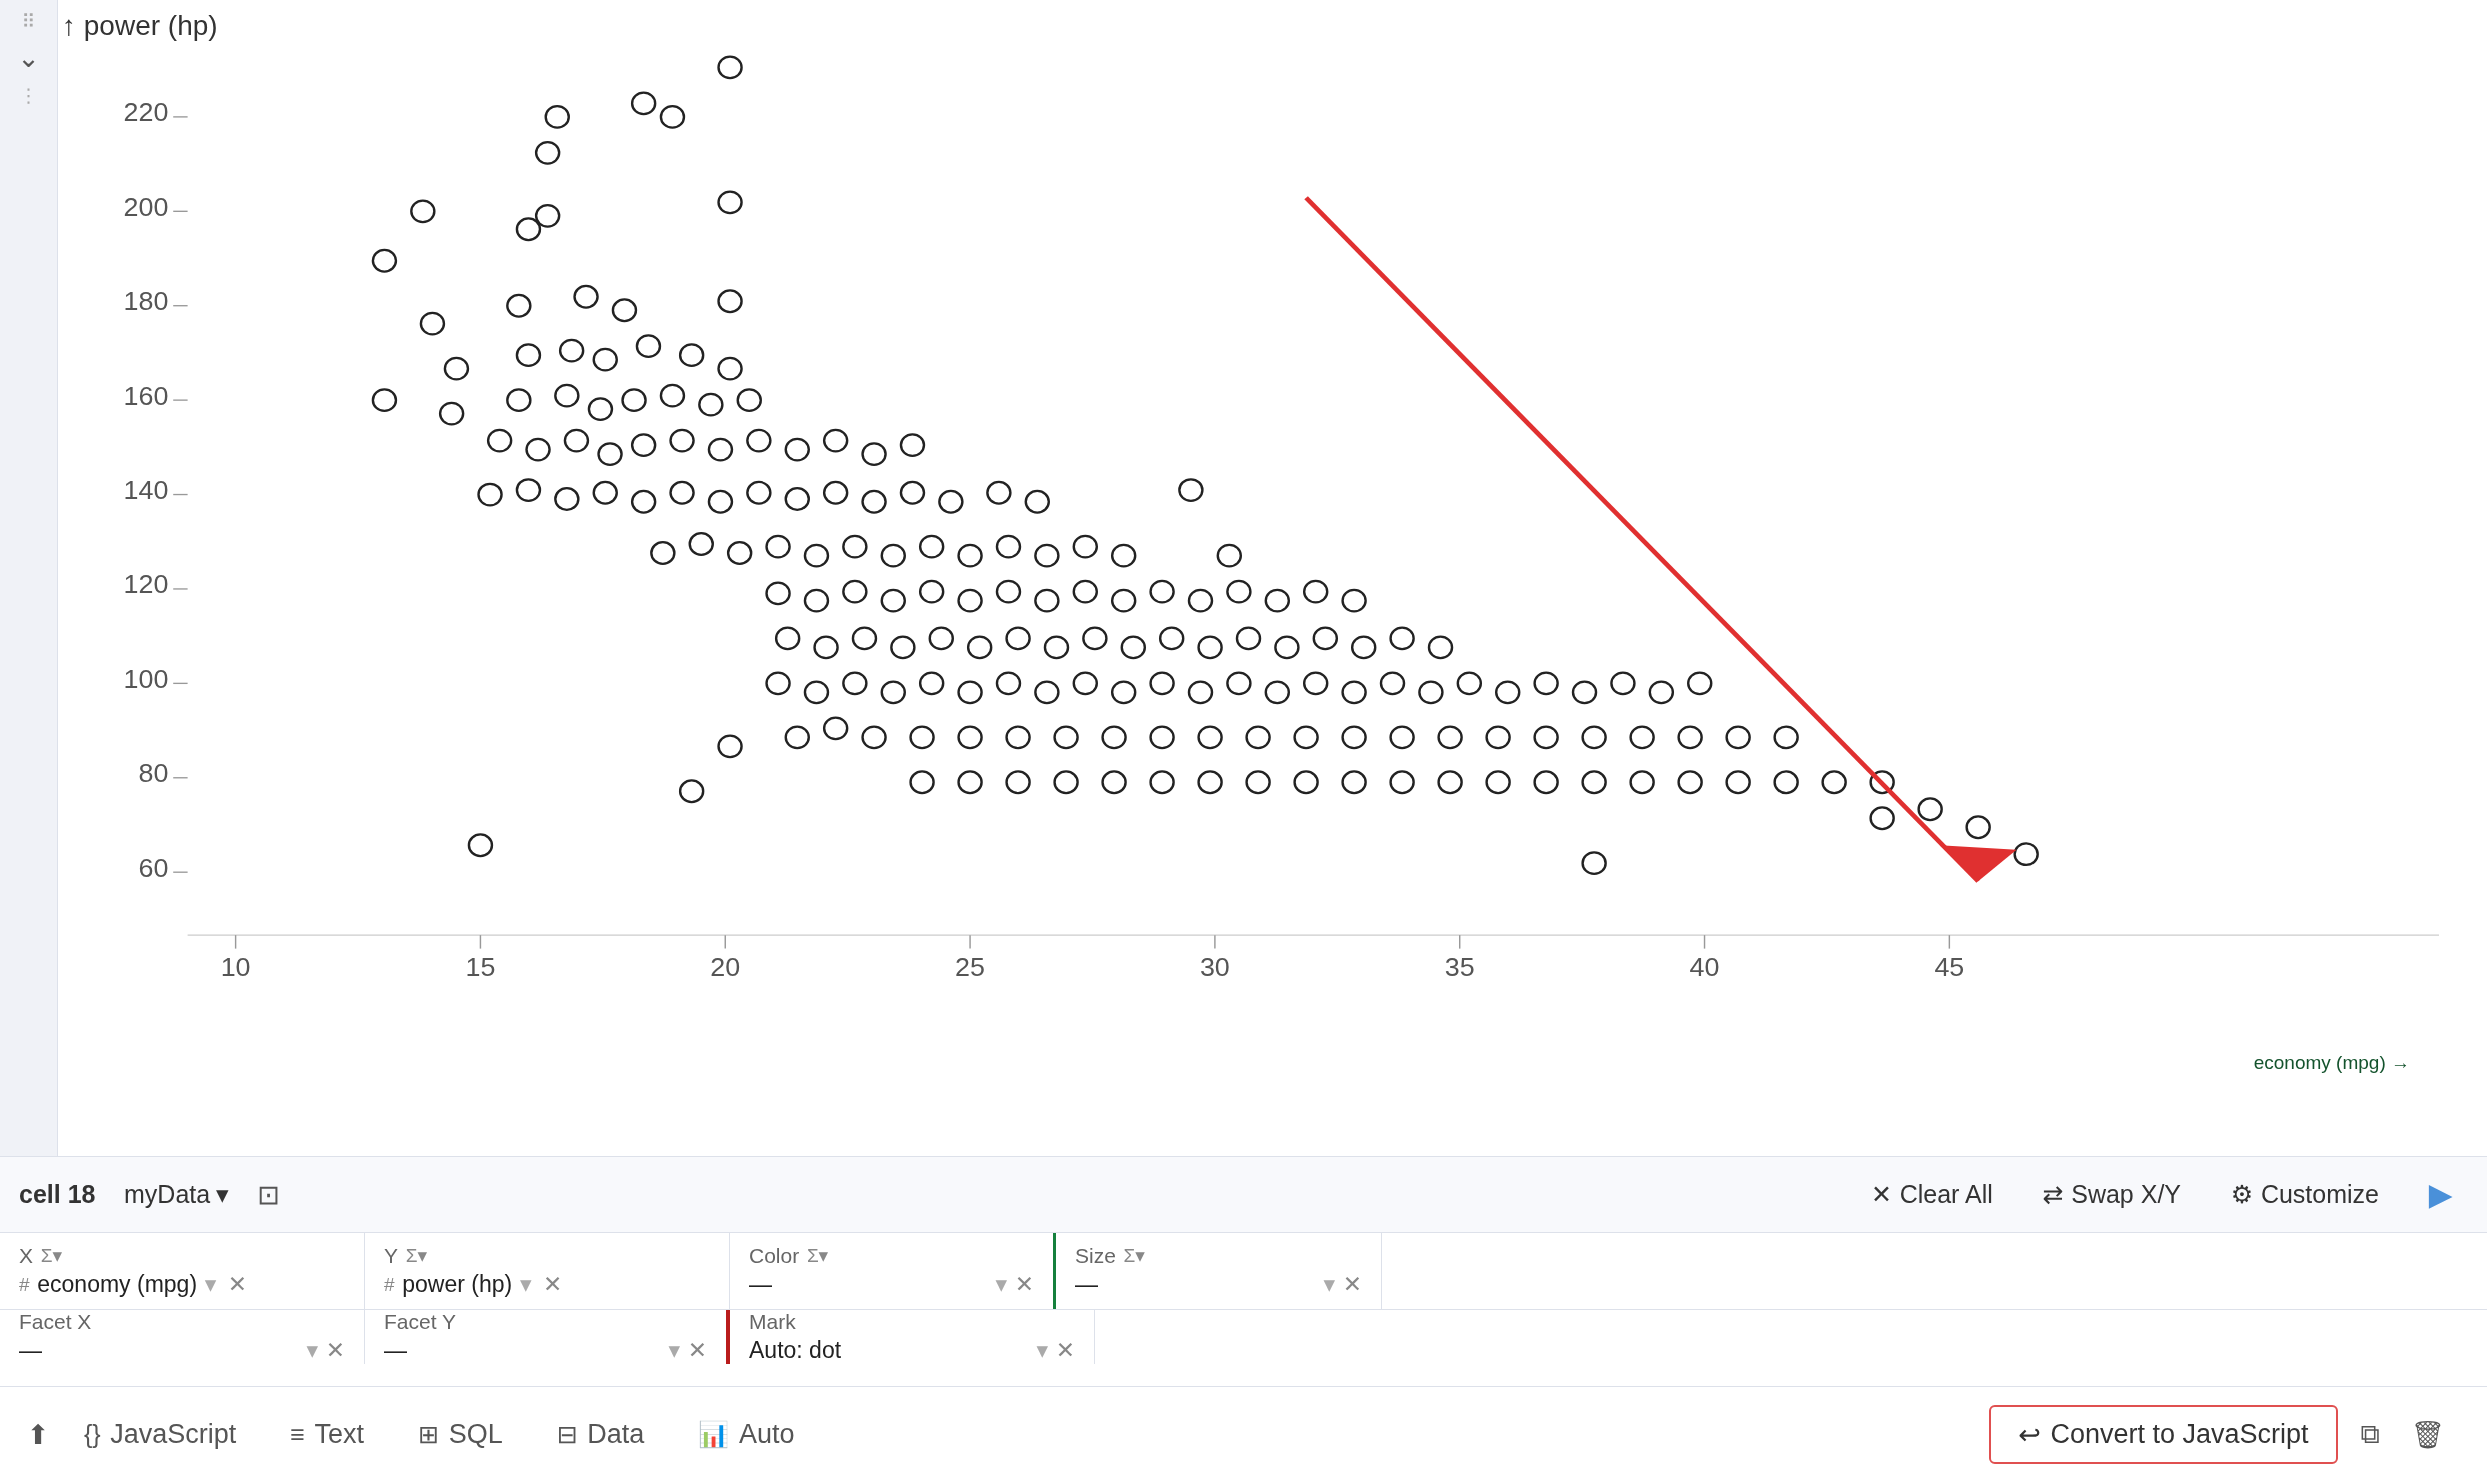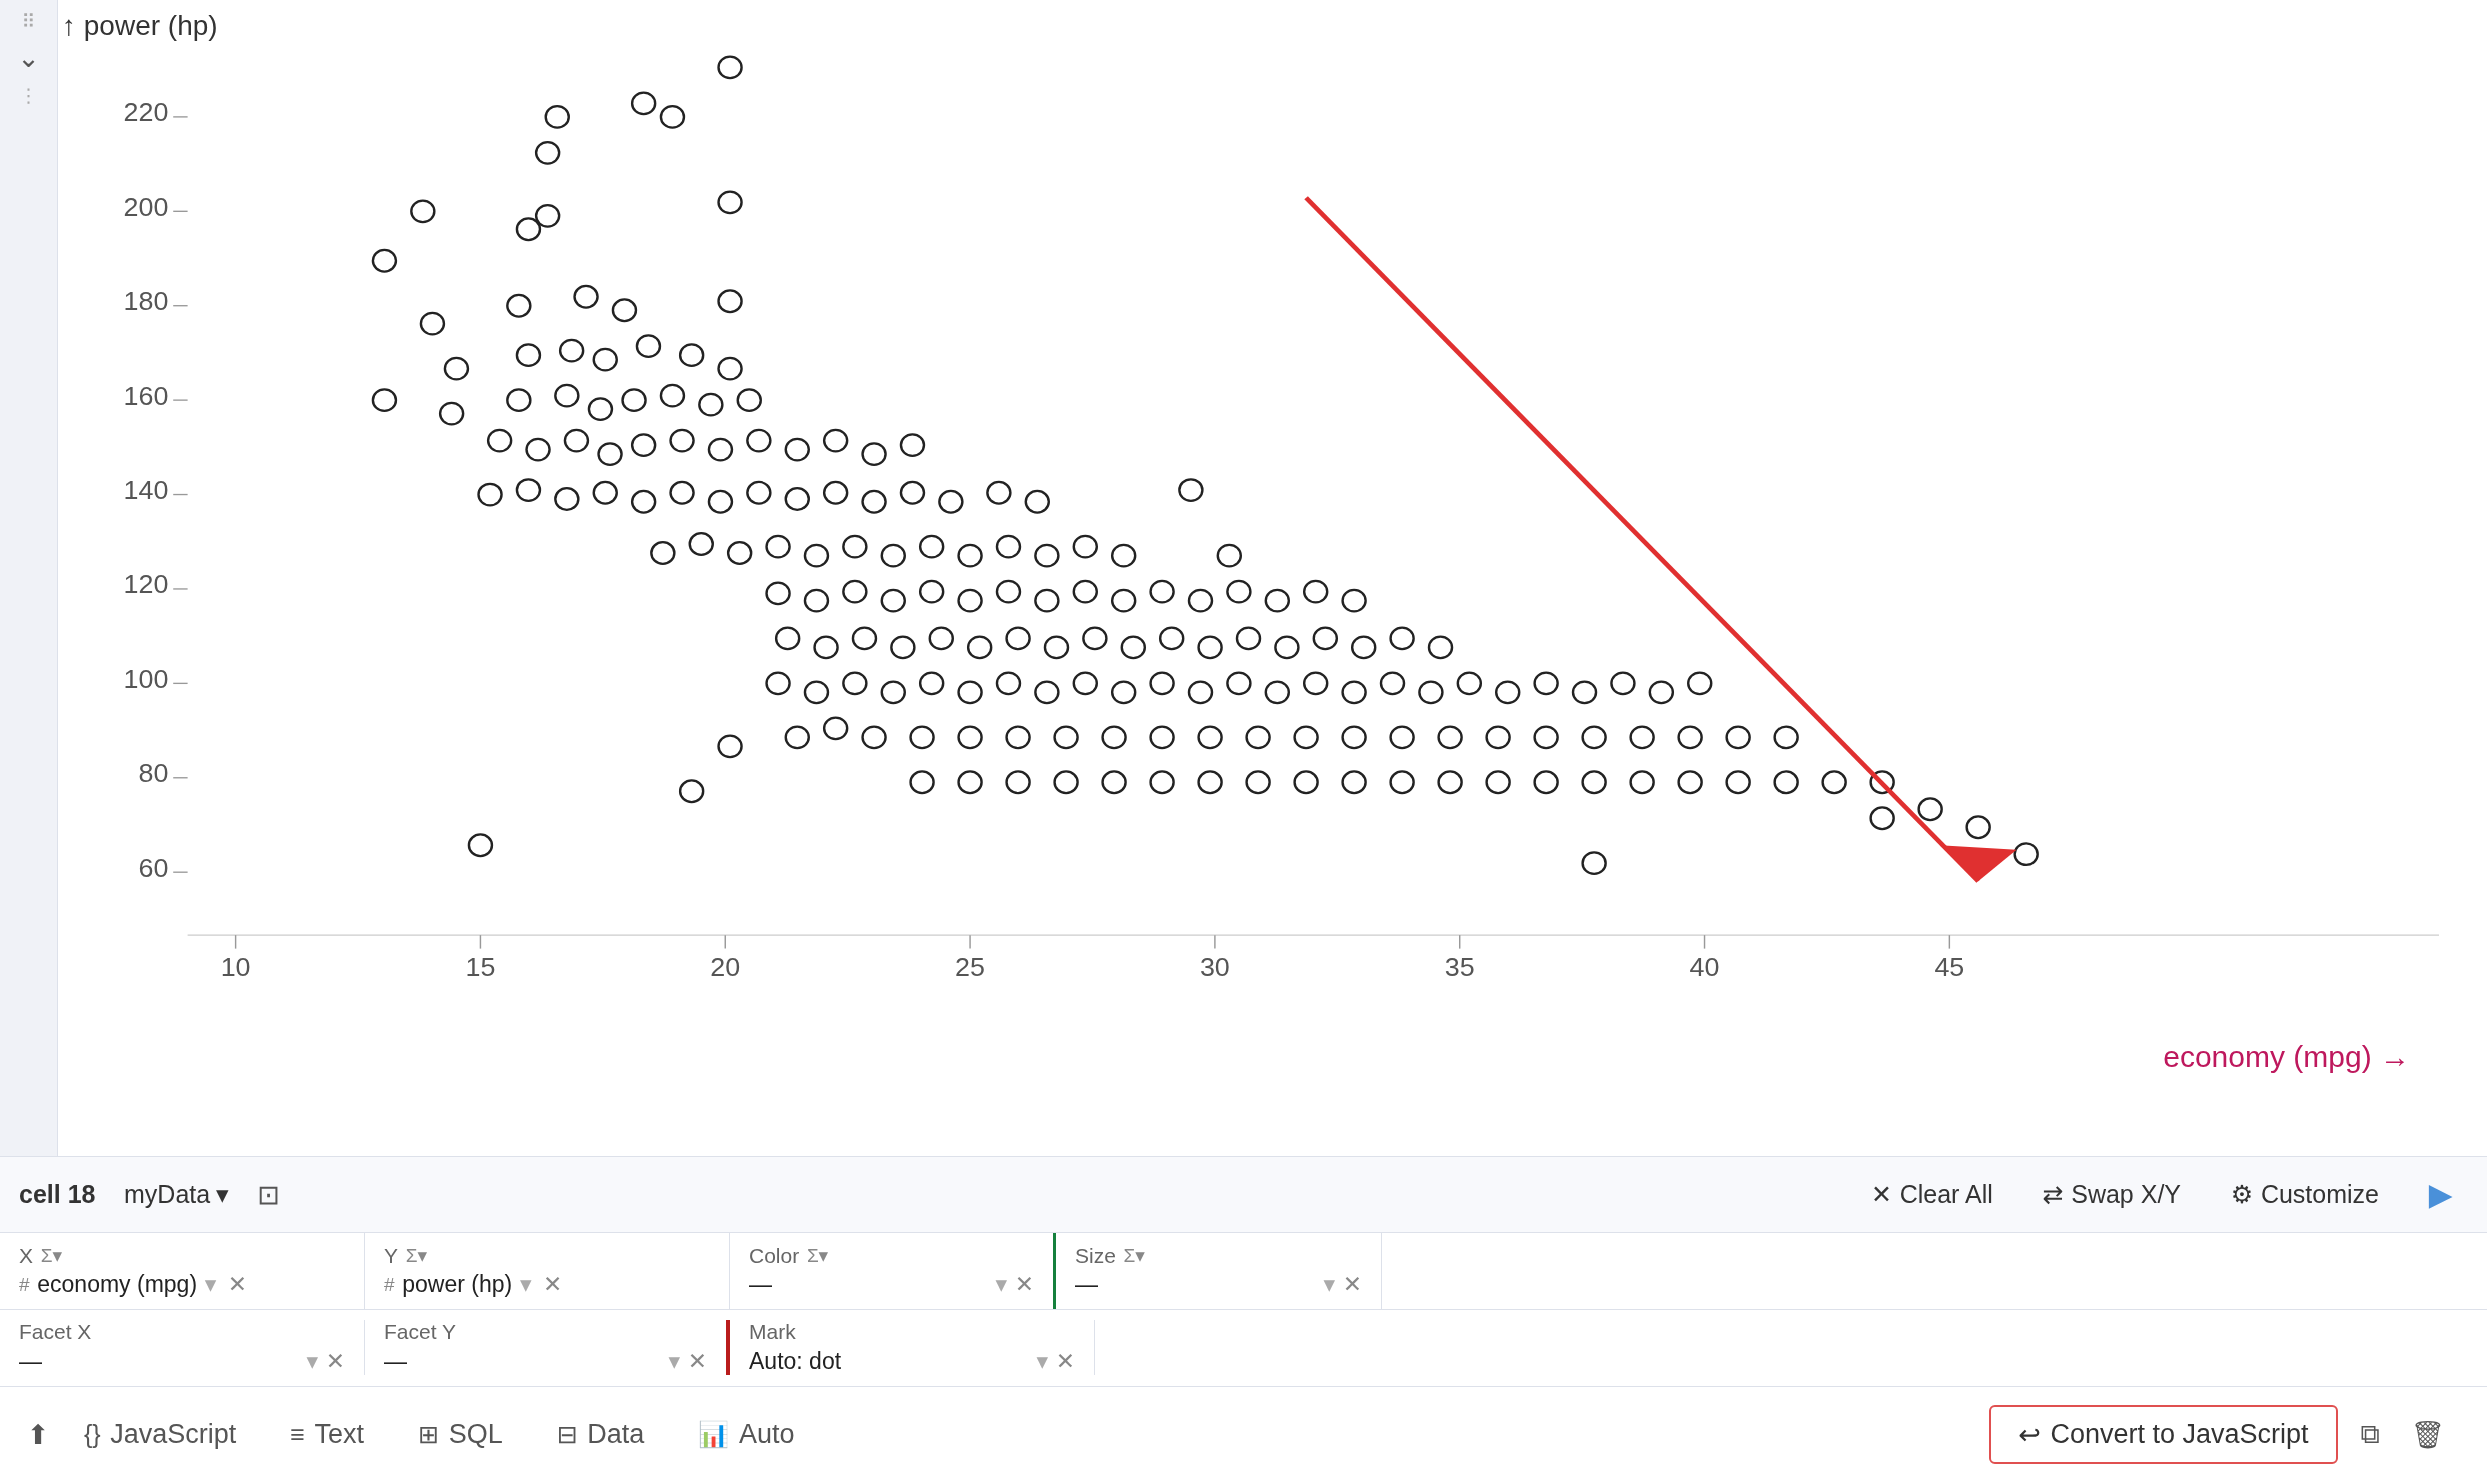--- a/index.html
+++ b/index.html
@@ -36,21 +36,21 @@
     .toolbar-row2 { display: flex; align-items: stretch; height: 77px; border-bottom: 1px solid #dde1ea; }
 
     .field-group { display: flex; flex-direction: column; justify-content: center; padding: 0 15.4px; min-width: 365px; border-right: 1px solid #dde1ea; }
     .field-group.color { min-width: 326px; }
     .field-group.size { min-width: 326px; }
 
     .field-label { font-size: 21px; color: #666; margin-bottom: 3.8px; display: flex; align-items: center; gap: 7.7px; }
 
     .field-value { display: flex; align-items: center; gap: 7.7px; font-size: 23px; color: #222; }
 
-    .toolbar-row3 { display: flex; align-items: center; height: 77px; }
+    .toolbar-row3 { display: flex; align-items: flex-start; height: 77px; }
     .facet-group { display: flex; flex-direction: column; justify-content: center; padding: 0 15.4px; min-width: 365px; border-right: 1px solid #dde1ea; }
     .mark-group { display: flex; flex-direction: column; justify-content: center; padding: 0 15.4px; min-width: 365px; border-right: 1px solid #dde1ea; }
 
     
     .bottom-bar { height: 96px; border-top: 1.9px solid #dde1ea; display: flex; align-items: center; padding: 0 19px; gap: 0; background: #fff; }
 
     .bottom-bar-left { display: flex; align-items: center; }
     .pin-btn { color: #555; font-size: 27px; cursor: pointer; padding: 7.7px; }
 
     .tab-btn { display: flex; align-items: center; gap: 9.6px; font-size: 27px; color: #555; cursor: pointer; padding: 11.5px 27px; border-radius: 5.8px; }
@@ -64,21 +64,21 @@
     .icon-btn { color: #555; font-size: 27px; cursor: pointer; padding: 7.7px; }
 
     
     .scatter-svg { position: absolute; left: 0; top: 0; width: 100%; height: 100%; }
 
     
     .tooltip { left: 230px; top: 422px; position: absolute; }
 
     
     .y-axis-label { position: absolute; top: 9.6px; left: 62px; font-size: 28px; color: #333; }
-    .x-axis-label { position: absolute; bottom: 82px; right: 77px; font-size: 30px; color: #be185d; }
+    .x-axis-label { position: absolute; bottom: 82px; right: 77px; font-size: 19px; color: #14532d; }
   </style>
 </head>
 <body>
 
 <div class="main-container">
 
   <div class="chart-area">
 
     <div class="sidebar-left">
       <span class="drag-handle">⠿</span>

